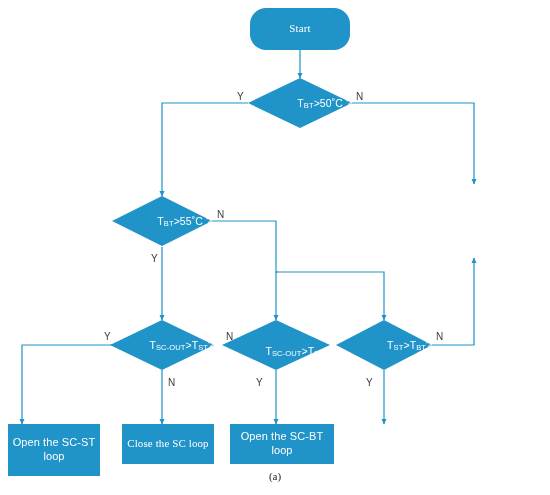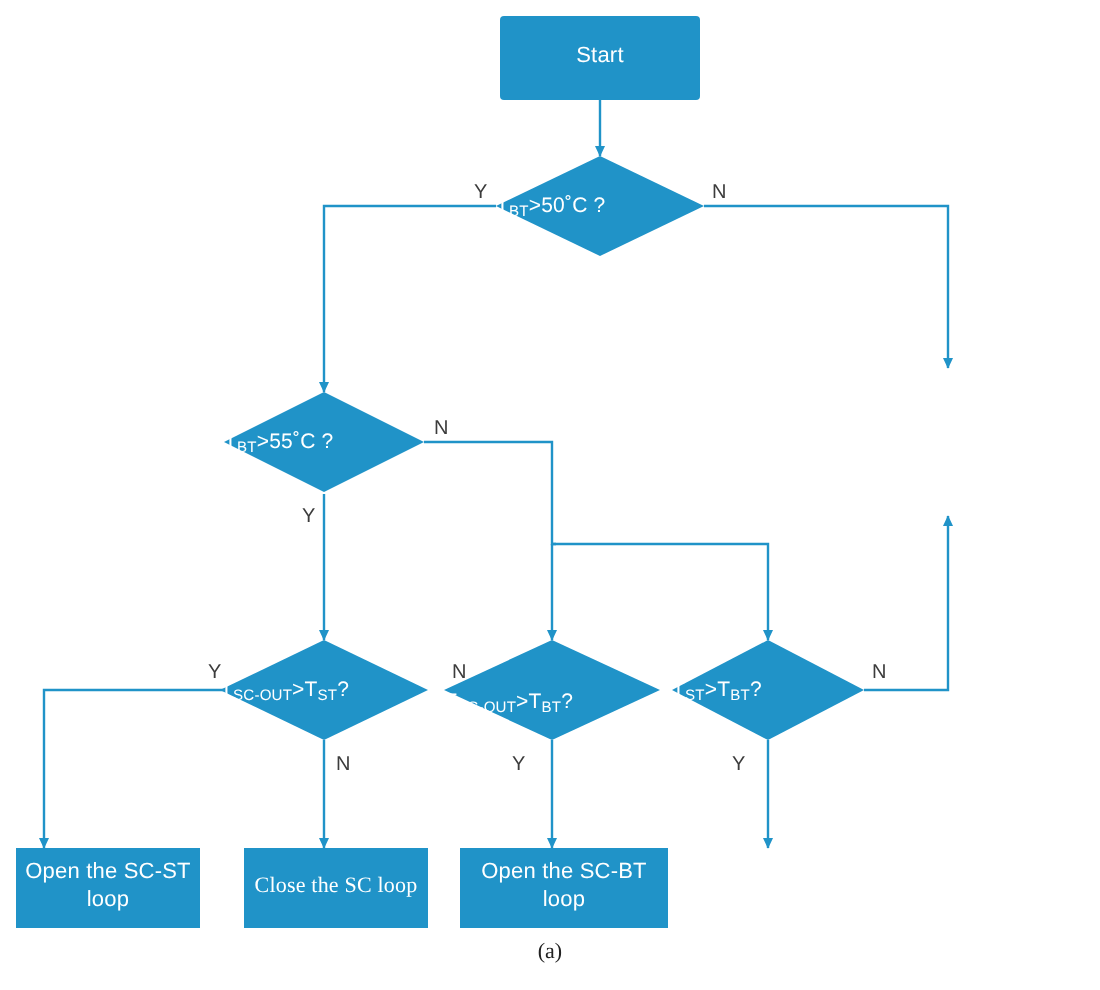--- a/index.html
+++ b/index.html
@@ -35,38 +35,39 @@
     text-align: center;
     font-size: 11px;
     line-height: 1.25;
     letter-spacing: 0.1px;
   }
   .node.rect {
     background: #2093c8;
   }
   .node.rounded {
     background: #2093c8;
-    border-radius: 2px;
+    border-radius: 16px;
+    font-family: Liberation Serif, serif;
   }
   .node-text {
     display: block;
     padding: 0 3px;
   }
   .diamond-wrap {
     position: absolute;
   }
   .diamond-wrap .dlabel {
     position: absolute;
     left: 0;
     top: 0;
     width: 100%;
     height: 100%;
     display: flex;
     align-items: center;
-    justify-content: flex-start;
+    justify-content: flex-end;
     color: #ffffff;
     font-size: 10.5px;
     text-align: center;
     pointer-events: none;
     letter-spacing: 0.1px;
   }
   .edge-label {
     position: absolute;
     color: #3c3c3c;
     font-size: 10px;
@@ -153,21 +154,21 @@
 
   <div class="diamond-wrap" style="left:222px; top:326px; width:108px; height:50px;">
     <div class="dlabel">T<sub>SC-OUT</sub>&gt;T<sub>BT</sub> ?</div>
   </div>
 
   <div class="diamond-wrap" style="left:336px; top:320px; width:96px; height:50px;">
     <div class="dlabel">T<sub>ST</sub>&gt;T<sub>BT</sub> ?</div>
   </div>
 
 
-  <div class="node rect" style="left:8px; top:424px; width:92px; height:40px;">
+  <div class="node rect" style="left:8px; top:424px; width:92px; height:52px;">
     <span class="node-text">Open the SC-ST loop</span>
   </div>
 
   <div class="node rect" style="left:122px; top:424px; width:92px; height:40px;font-family:Liberation Serif, serif;">
     <span class="node-text">Close the SC loop</span>
   </div>
 
   <div class="node rect" style="left:230px; top:424px; width:104px; height:40px;">
     <span class="node-text">Open the SC-BT loop</span>
   </div>

